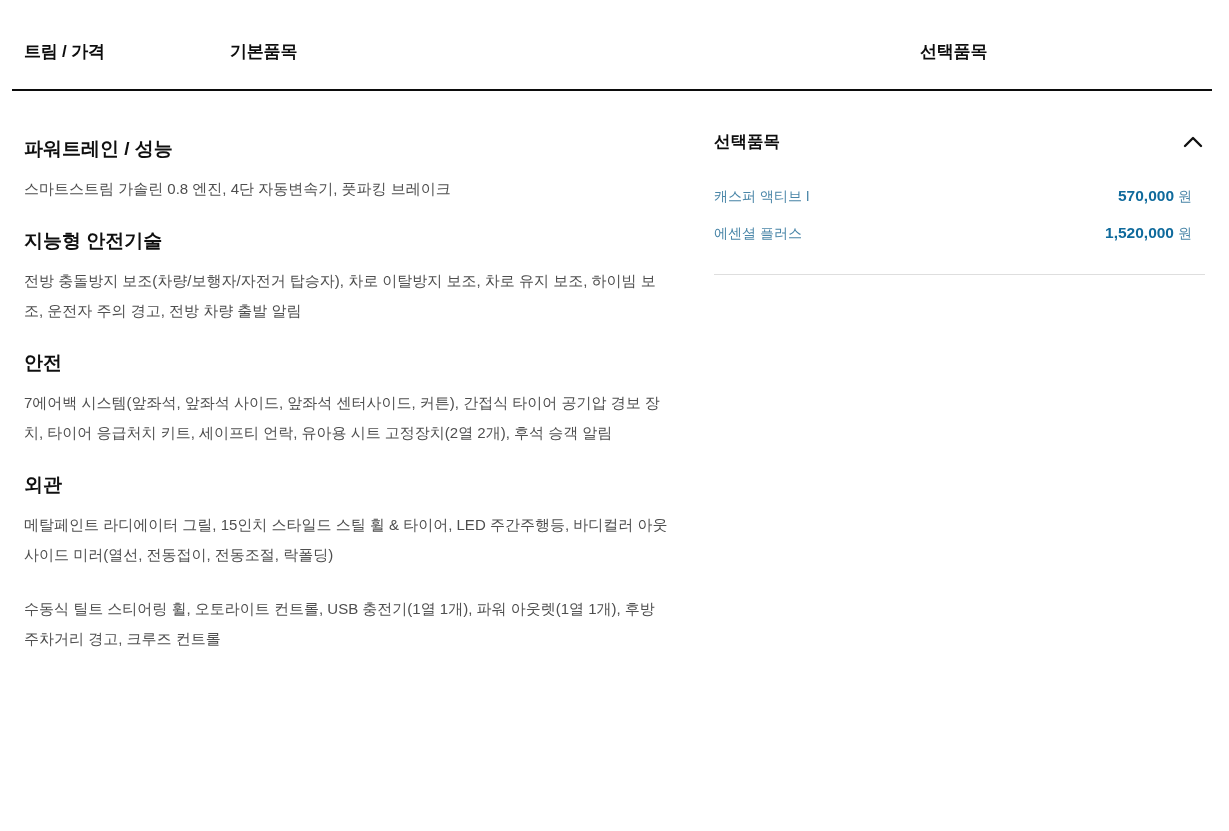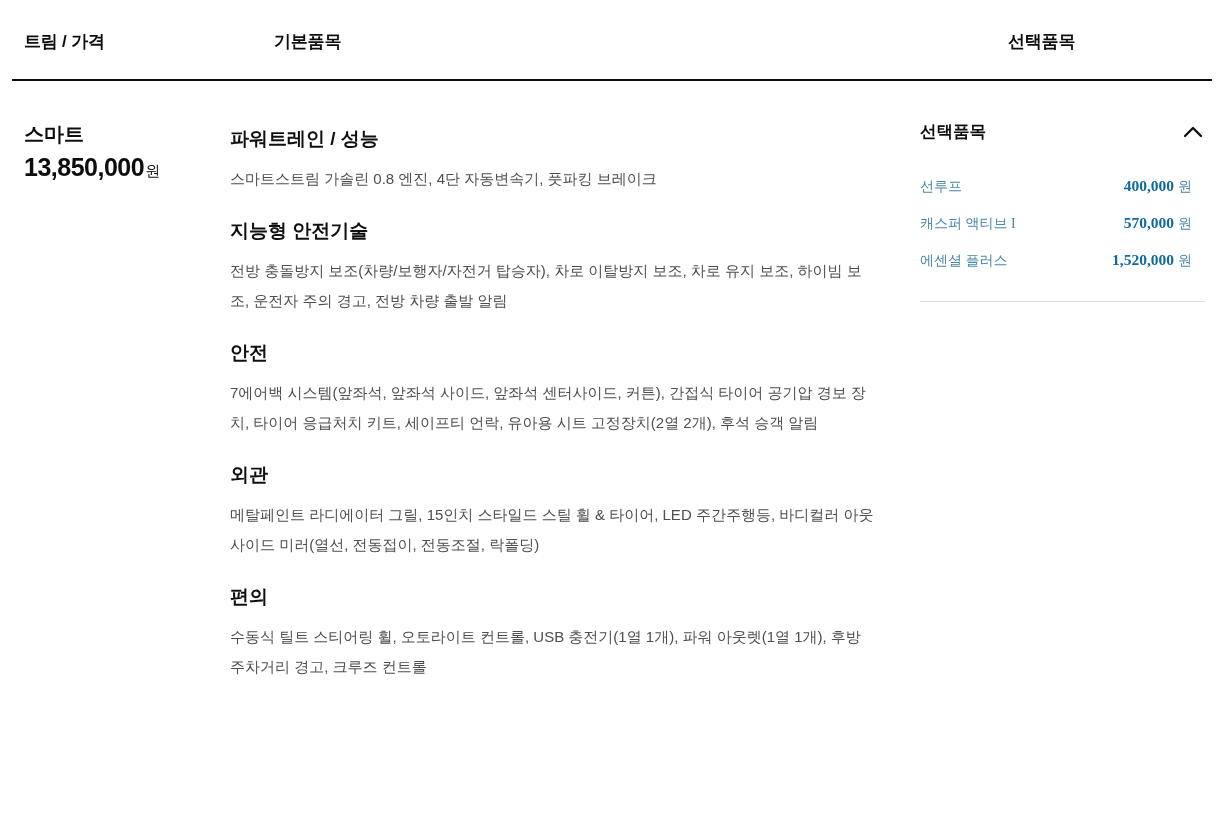--- a/index.html
+++ b/index.html
@@ -7,27 +7,27 @@
     width:1229px; height:831px;
     background:#ffffff;
     font-family:"Liberation Sans","DejaVu Sans",sans-serif;
     color:#111;
     overflow:hidden;
     position:relative;
   }
   .page { position:relative; width:1229px; height:831px; }
 
   
-  .header-row { display:flex; padding:30px 24px 0 24px;gap:44px; }
+  .header-row { display:flex; padding:40px 24px 0 24px; }
   .header-cell {
     font-size:17px; font-weight:bold; color:#0d0d0d; letter-spacing:-0.2px;
   }
   .col-left  { flex:0 0 206px; width:206px; }
   .col-mid   { flex:0 0 650px; width:650px; margin-right:40px; }
-  .col-right { flex:1; min-width:0;font-family:Liberation Serif, serif; }
+  .col-right { flex:1; min-width:0; }
 
   .rule {
     height:2px; background:#0c0c0c;
     margin:26px 17px 0 12px;
   }
 
   
   .content-row { display:flex; padding:40px 24px 0 24px; align-items:flex-start; }
 
   
@@ -63,24 +63,20 @@
   <div class="header-row">
     <div class="header-cell col-left">트림 / 가격</div>
     <div class="header-cell col-mid">기본품목</div>
     <div class="header-cell col-right">선택품목</div>
   </div>
 
   <div class="rule"></div>
 
   <div class="content-row">
 
-    <div class="col-left">
-      <div class="trim-name">스마트</div>
-      <div class="trim-price"><span>13,850,000</span><span class="won">원</span></div>
-    </div>
 
     <div class="col-mid specs">
 
       <section class="spec-section">
         <h3 class="spec-heading">파워트레인 / 성능</h3>
         <p class="spec-body">스마트스트림 가솔린 0.8 엔진, 4단 자동변속기, 풋파킹 브레이크</p>
       </section>
 
       <section class="spec-section">
         <h3 class="spec-heading">지능형 안전기술</h3>
@@ -93,43 +89,38 @@
       </section>
 
       <section class="spec-section">
         <h3 class="spec-heading">외관</h3>
         <p class="spec-body">메탈페인트 라디에이터 그릴, 15인치 스타일드 스틸 휠 &amp; 타이어, LED 주간주행등, 바디컬러 아웃사이드 미러(열선, 전동접이, 전동조절, 락폴딩)</p>
       </section>
 
 
 
       <section class="spec-section">
-        <h3 class="spec-heading">편의</h3>
         <p class="spec-body">수동식 틸트 스티어링 휠, 오토라이트 컨트롤, USB 충전기(1열 1개), 파워 아웃렛(1열 1개), 후방 주차거리 경고, 크루즈 컨트롤</p>
       </section>
 
     </div>
 
     <div class="col-right">
 
       <div class="panel-head">
         <span class="panel-title">선택품목</span>
         <span class="chev">
           <svg width="20" height="12" viewBox="0 0 20 12" aria-hidden="true">
             <path d="M2 10 L10 2 L18 10" fill="none" stroke="#111111" stroke-width="2.4" stroke-linecap="round" stroke-linejoin="round"></path>
           </svg>
         </span>
       </div>
 
       <div class="opt-list">
 
-        <div class="opt-row">
-          <span class="opt-label">선루프</span>
-          <span class="opt-price"><span>400,000</span><span class="opt-unit">원</span></span>
-        </div>
 
         <div class="opt-row">
           <span class="opt-label">캐스퍼 액티브 I</span>
           <span class="opt-price"><span>570,000</span><span class="opt-unit">원</span></span>
         </div>
 
         <div class="opt-row">
           <span class="opt-label">에센셜 플러스</span>
           <span class="opt-price"><span>1,520,000</span><span class="opt-unit">원</span></span>
         </div>

